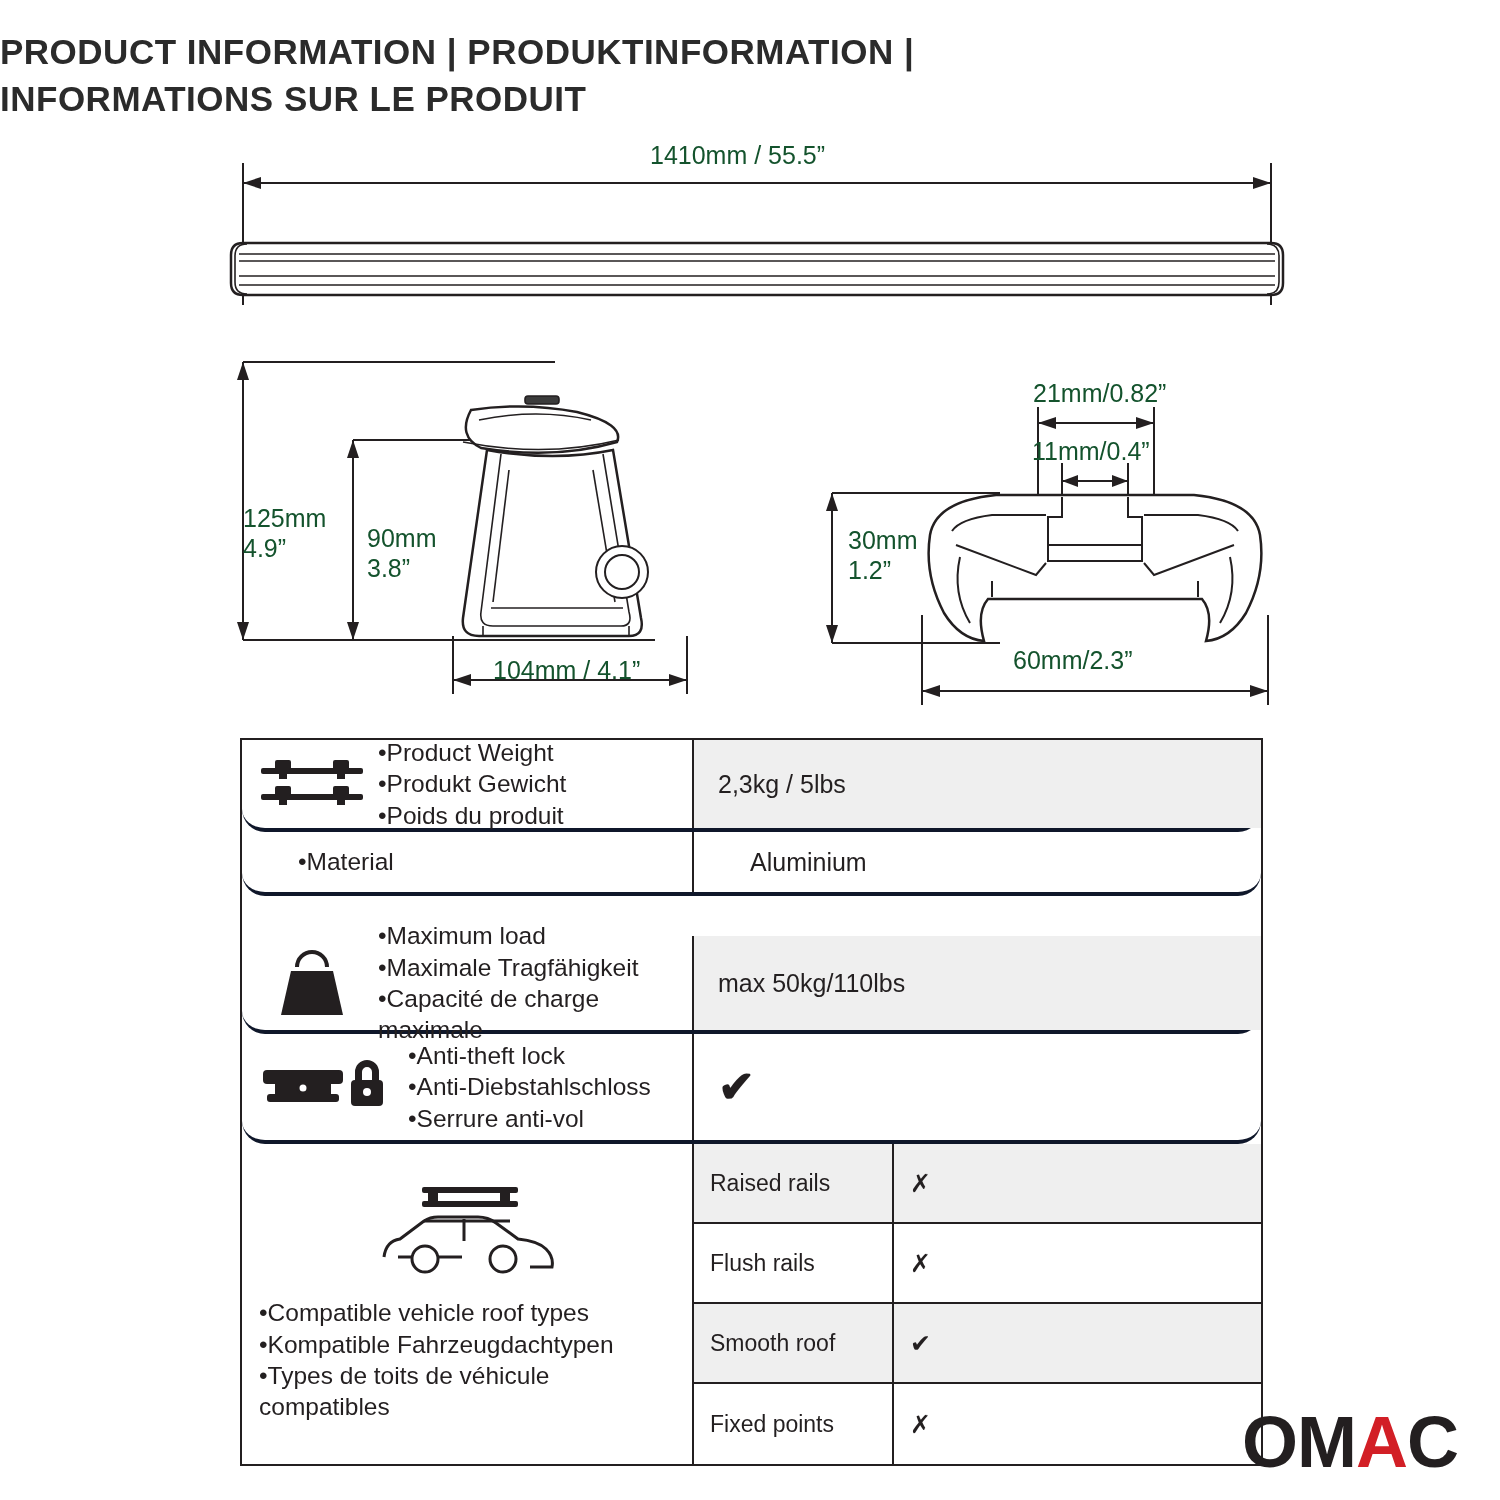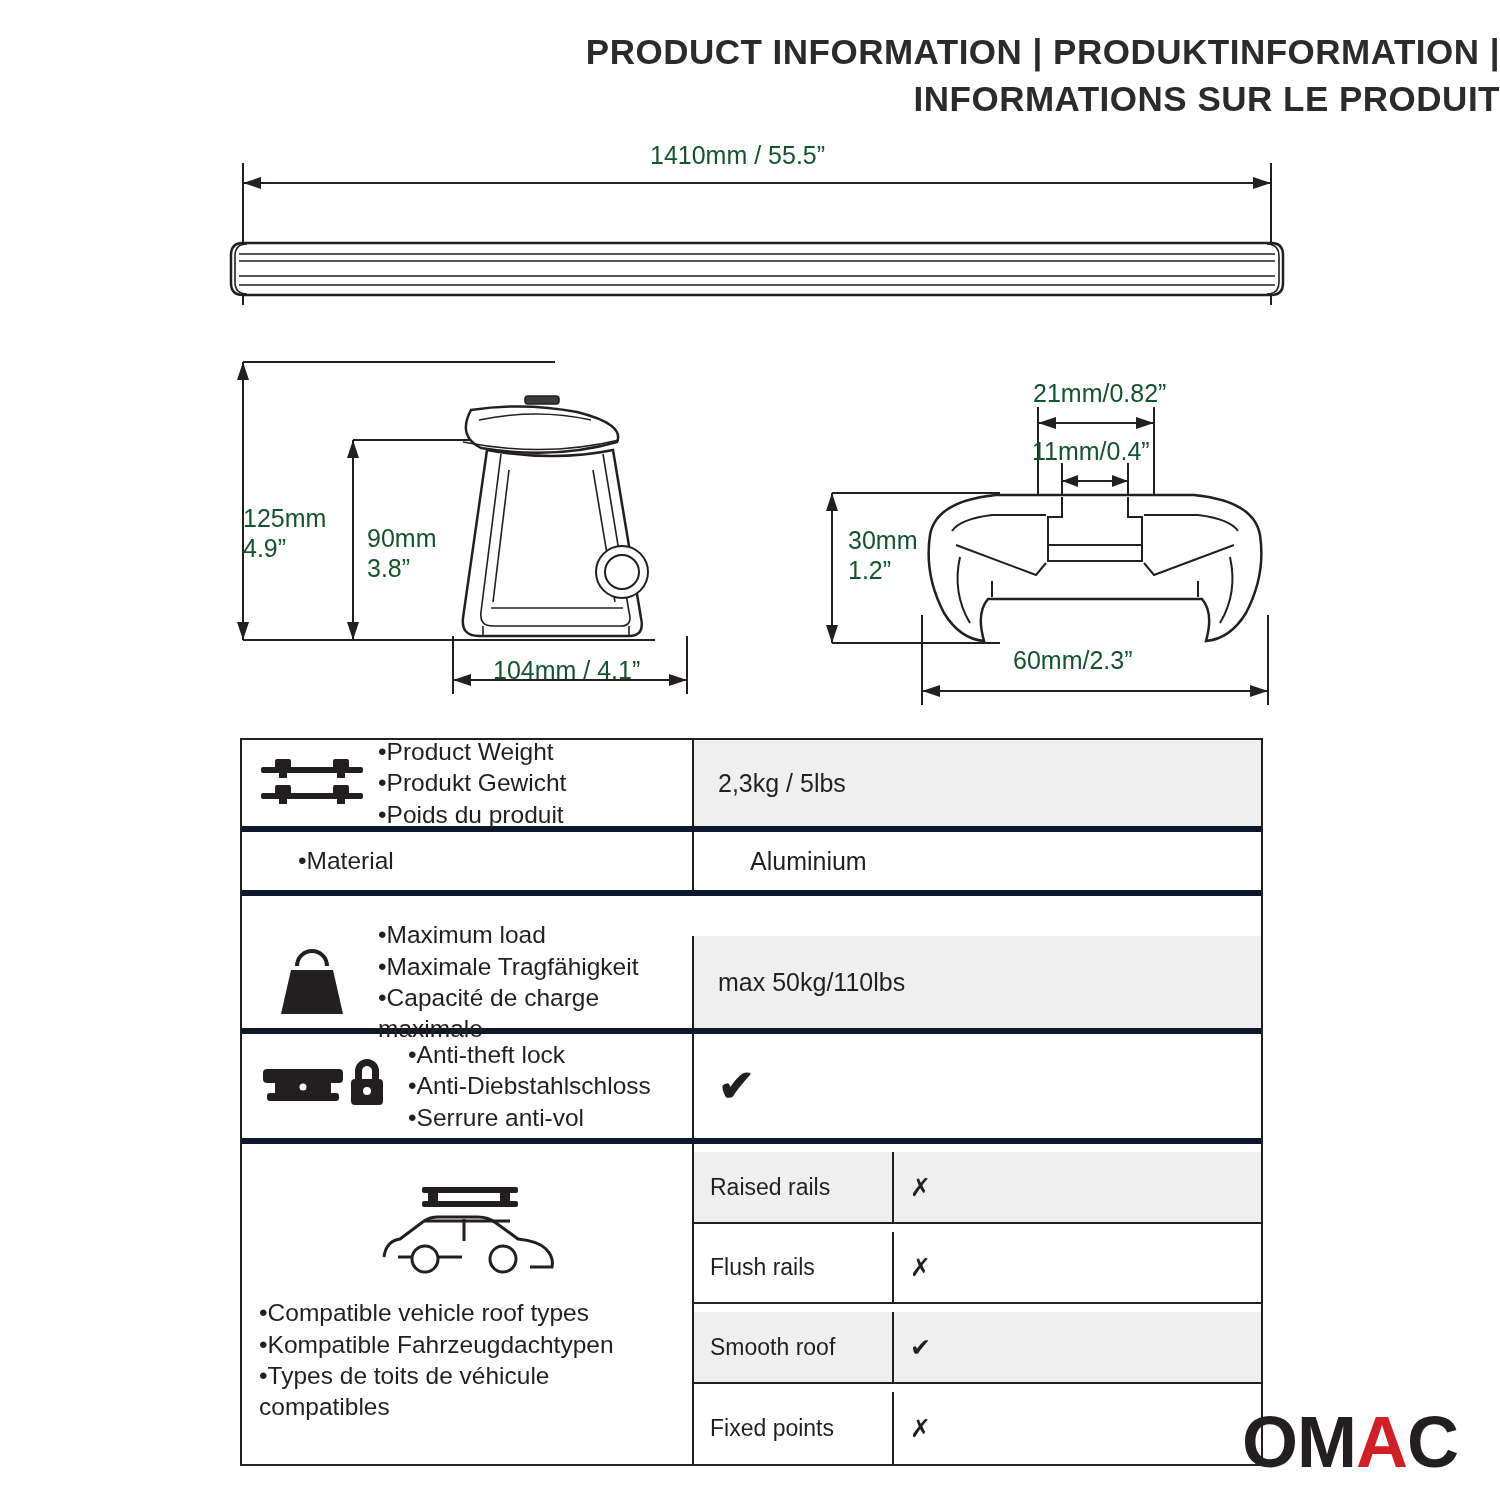--- a/index.html
+++ b/index.html
@@ -19,21 +19,21 @@
     position: absolute;
     inset: 0;
   }
 
   
   .title {
     position: absolute;
     top: 28px;
     left: 0;
     width: 1500px;
-    text-align: right;
+    text-align: left;
     font-weight: bold;
     font-size: 35px;
     letter-spacing: 0.5px;
     line-height: 1.35;
     color: #2b2b2b;
   }
   .title .l2 { display: block; }
 
   
   .dim {
@@ -48,22 +48,23 @@
   .spec-table {
     position: absolute;
     left: 240px;
     top: 738px;
     width: 1023px;
     border: 2px solid #231f20;
     box-sizing: border-box;
   }
   .row {
     display: flex;
-    border-bottom: 6px solid #0f172a;
-    box-sizing: border-box;
+    border-bottom: 4px solid #0f172a;
+    box-sizing: border-box;
+    border-radius: 23px;
   }
   .row:last-child { border-bottom: none; }
   .cell-left {
     width: 452px;
     box-sizing: border-box;
     border-right: 2px solid #231f20;
     display: flex;
     align-items: center;
     padding: 8px 10px;
     gap: 6px;
@@ -112,23 +113,22 @@
     margin-top: 8px;
   }
   .roof-right {
     flex: 1;
     display: flex;
     flex-direction: column;
   }
   .roof-item {
     display: flex;
     border-bottom: 2px solid #231f20;
-    height: 72px;
-    box-sizing: border-box;
-    margin-top: 8px;
+    height: 80px;
+    box-sizing: border-box;
   }
   .roof-item:last-child { border-bottom: none; }
   .roof-name {
     width: 200px;
     box-sizing: border-box;
     border-right: 2px solid #231f20;
     display: flex;
     align-items: center;
     padding-left: 16px;
     font-size: 23px;

